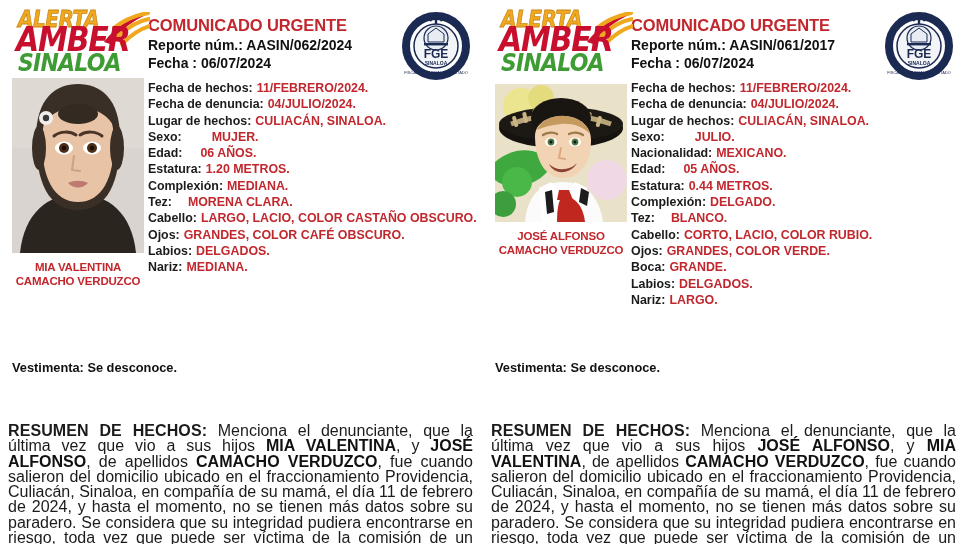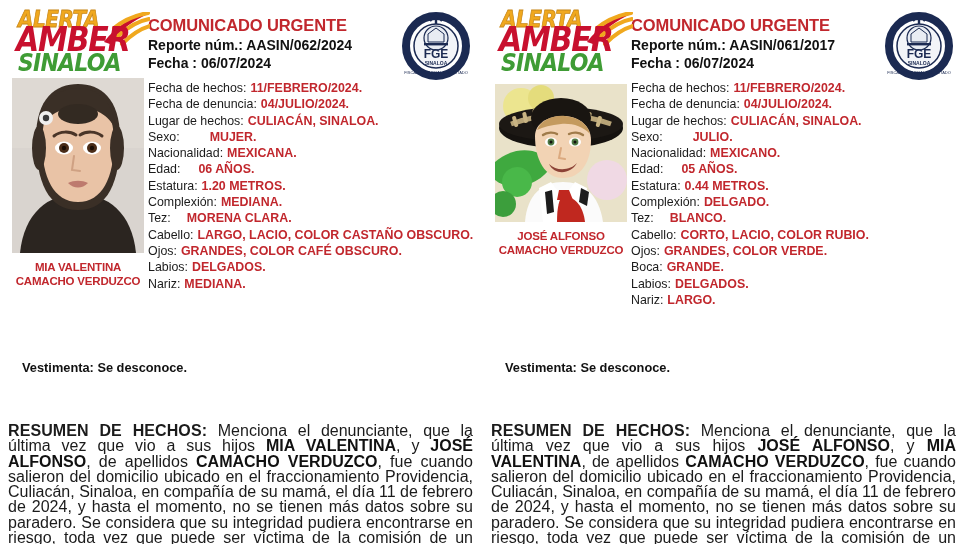--- a/index.html
+++ b/index.html
@@ -125,36 +125,36 @@
     flex: 1 1 auto;
     padding-top: 2px;
     min-width: 0;
   }
   .frow {
     font-size: 12.4px;
     line-height: 16.3px;
     white-space: nowrap;
     color: #1b1b1b;
   }
-  .flabel { font-weight: 400; }
+  .flabel { font-weight: 700; }
   .fval {
     color: #c1272d;
     font-weight: 700;
   }
   .fgap { display: inline-block; }
 
   
   .vest {
     padding: 0 8px;
     font-size: 12.8px;
     font-weight: 700;
     color: #111;
     position: absolute;
     top: 360px;
-    left: 14px;
+    left: 4px;
   }
 
   
   .resumen {
     position: absolute;
     top: 423px;
     left: 0;
     padding: 0 10px 0 8px;
     width: 483px;
     font-size: 16px;
@@ -244,21 +244,20 @@
             <div>MIA VALENTINA</div>
             <div>CAMACHO VERDUZCO</div>
           </div>
         </div>
 
         <div class="fields">
             <div class="frow"><span class="flabel">Fecha de hechos:</span><span class="fgap" style="width: 4px;"></span><span class="fval">11/FEBRERO/2024.</span></div>
             <div class="frow"><span class="flabel">Fecha de denuncia:</span><span class="fgap" style="width: 4px;"></span><span class="fval">04/JULIO/2024.</span></div>
             <div class="frow"><span class="flabel">Lugar de hechos:</span><span class="fgap" style="width: 4px;"></span><span class="fval">CULIACÁN, SINALOA.</span></div>
             <div class="frow"><span class="flabel">Sexo:</span><span class="fgap" style="width: 30px;"></span><span class="fval">MUJER.</span></div>
-            <div class="frow"><span class="flabel">Nacionalidad:</span><span class="fgap" style="width: 4px;"></span><span class="fval">MEXICANA.</span></div>
             <div class="frow"><span class="flabel">Edad:</span><span class="fgap" style="width: 18px;"></span><span class="fval">06 AÑOS.</span></div>
             <div class="frow"><span class="flabel">Estatura:</span><span class="fgap" style="width: 4px;"></span><span class="fval">1.20 METROS.</span></div>
             <div class="frow"><span class="flabel">Complexión:</span><span class="fgap" style="width: 4px;"></span><span class="fval">MEDIANA.</span></div>
             <div class="frow"><span class="flabel">Tez:</span><span class="fgap" style="width: 16px;"></span><span class="fval">MORENA CLARA.</span></div>
             <div class="frow"><span class="flabel">Cabello:</span><span class="fgap" style="width: 4px;"></span><span class="fval">LARGO, LACIO, COLOR CASTAÑO OBSCURO.</span></div>
             <div class="frow"><span class="flabel">Ojos:</span><span class="fgap" style="width: 4px;"></span><span class="fval">GRANDES, COLOR CAFÉ OBSCURO.</span></div>
             <div class="frow"><span class="flabel">Labios:</span><span class="fgap" style="width: 4px;"></span><span class="fval">DELGADOS.</span></div>
             <div class="frow"><span class="flabel">Nariz:</span><span class="fgap" style="width: 4px;"></span><span class="fval">MEDIANA.</span></div>
           </div>
       </div>

